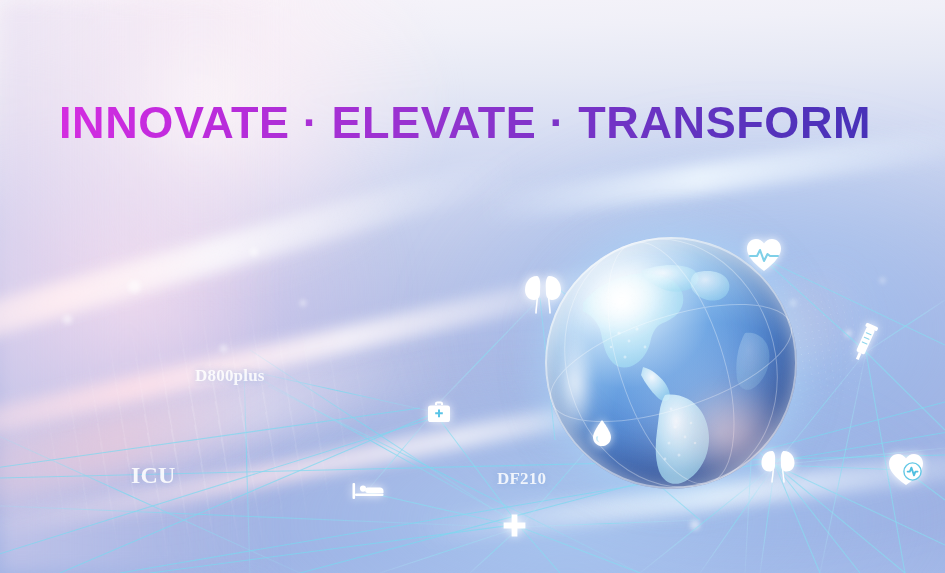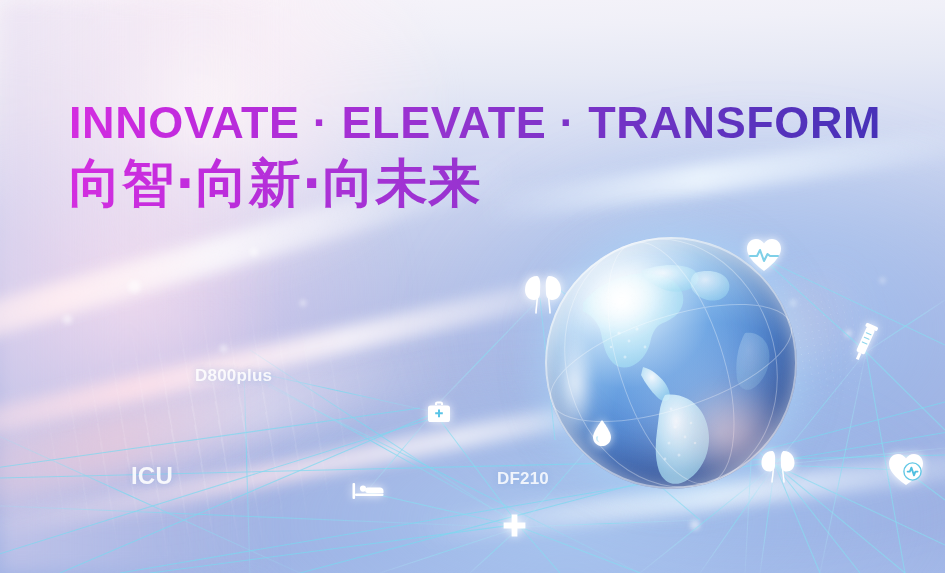--- a/index.html
+++ b/index.html
@@ -191,27 +191,28 @@
   .node svg{display:block;}
 
   
   .tag{
     position:absolute;
     color:rgba(255,255,255,.93);
     font-weight:bold;
     letter-spacing:.2px;
     text-shadow:0 0 7px rgba(120,160,220,.55);
     white-space:nowrap;
+    font-family:Liberation Serif, serif;
   }
   #tag-d800{left:195px;top:366px;font-size:17px;opacity:.92;}
   #tag-icu{left:131px;top:462px;font-size:24px;opacity:.95;}
   #tag-df210{left:497px;top:469px;font-size:17px;opacity:.9;}
 
   
-  .copy{position:absolute;left:69px;top:100px;}
+  .copy{position:absolute;left:59px;top:100px;}
   .headline{
     margin:0;
     font-size:45px;
     font-weight:bold;
     letter-spacing:.6px;
     line-height:1.04;
     white-space:nowrap;
     background:linear-gradient(96deg,
       #d42ee0 0%,
       #c22ade 14%,
@@ -500,16 +501,15 @@
       <path fill="none" stroke="#4fbfe0" stroke-width="1.8" stroke-linecap="round" stroke-linejoin="round" d="M19.6 18.6 H21.8 L23.4 14.6 L26 22.4 L27.4 18.6 H29.6"></path>
     </svg>
   </div>
 
   <div class="tag" id="tag-d800">D800plus</div>
   <div class="tag" id="tag-icu">ICU</div>
   <div class="tag" id="tag-df210">DF210</div>
 
   <div class="copy">
     <h1 class="headline">INNOVATE · ELEVATE · TRANSFORM</h1>
-    <h2 class="subline">向智·向新·向未来</h2>
   </div>
 
 </div>
 
 </body></html>

